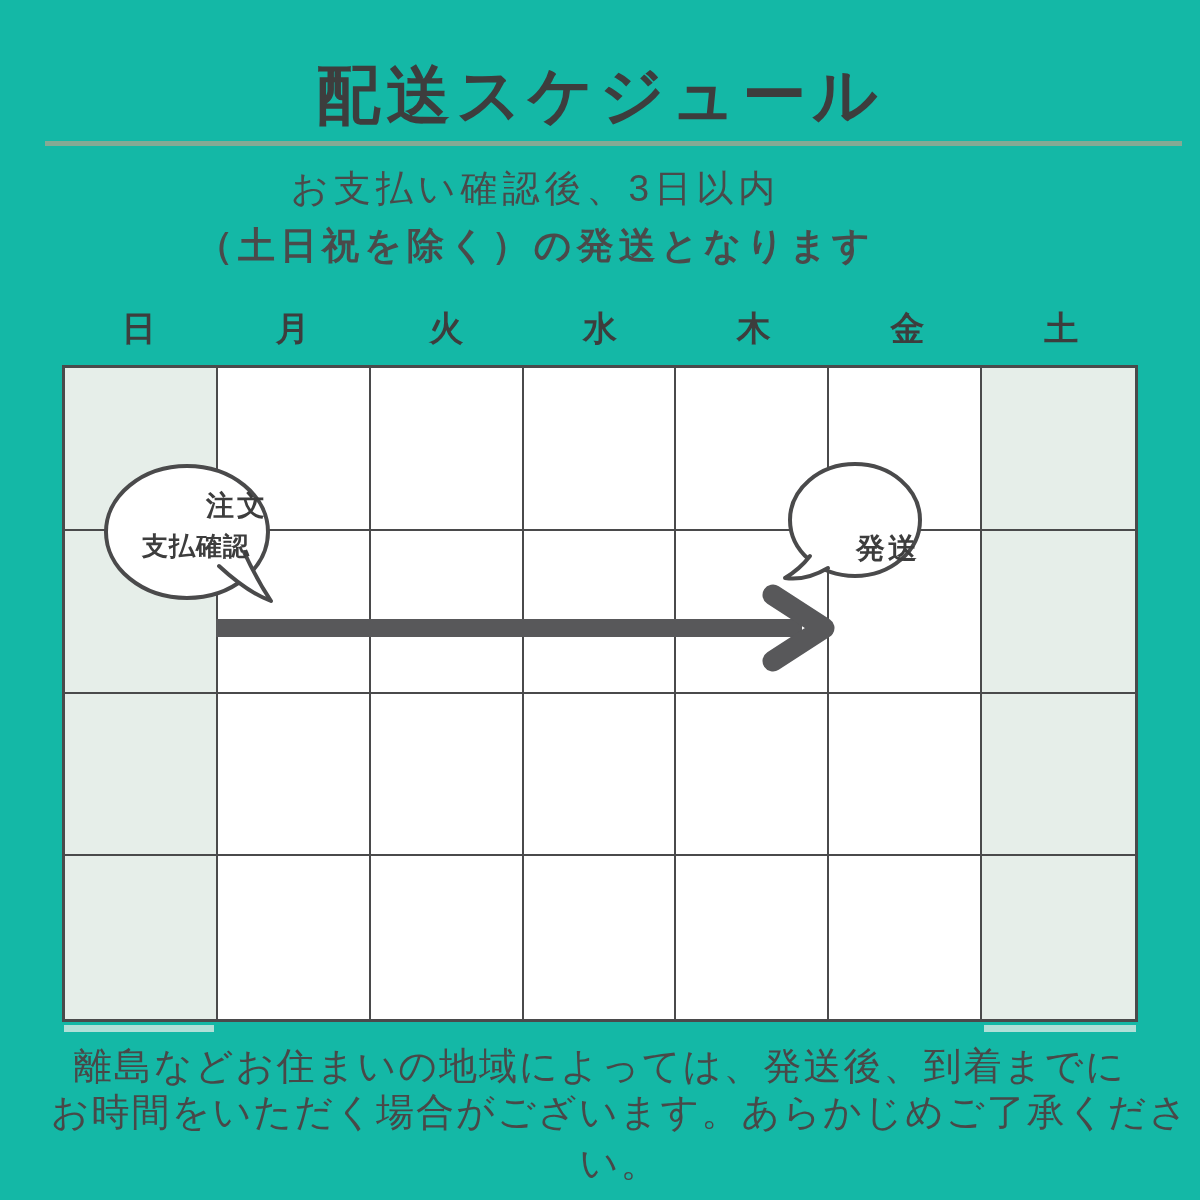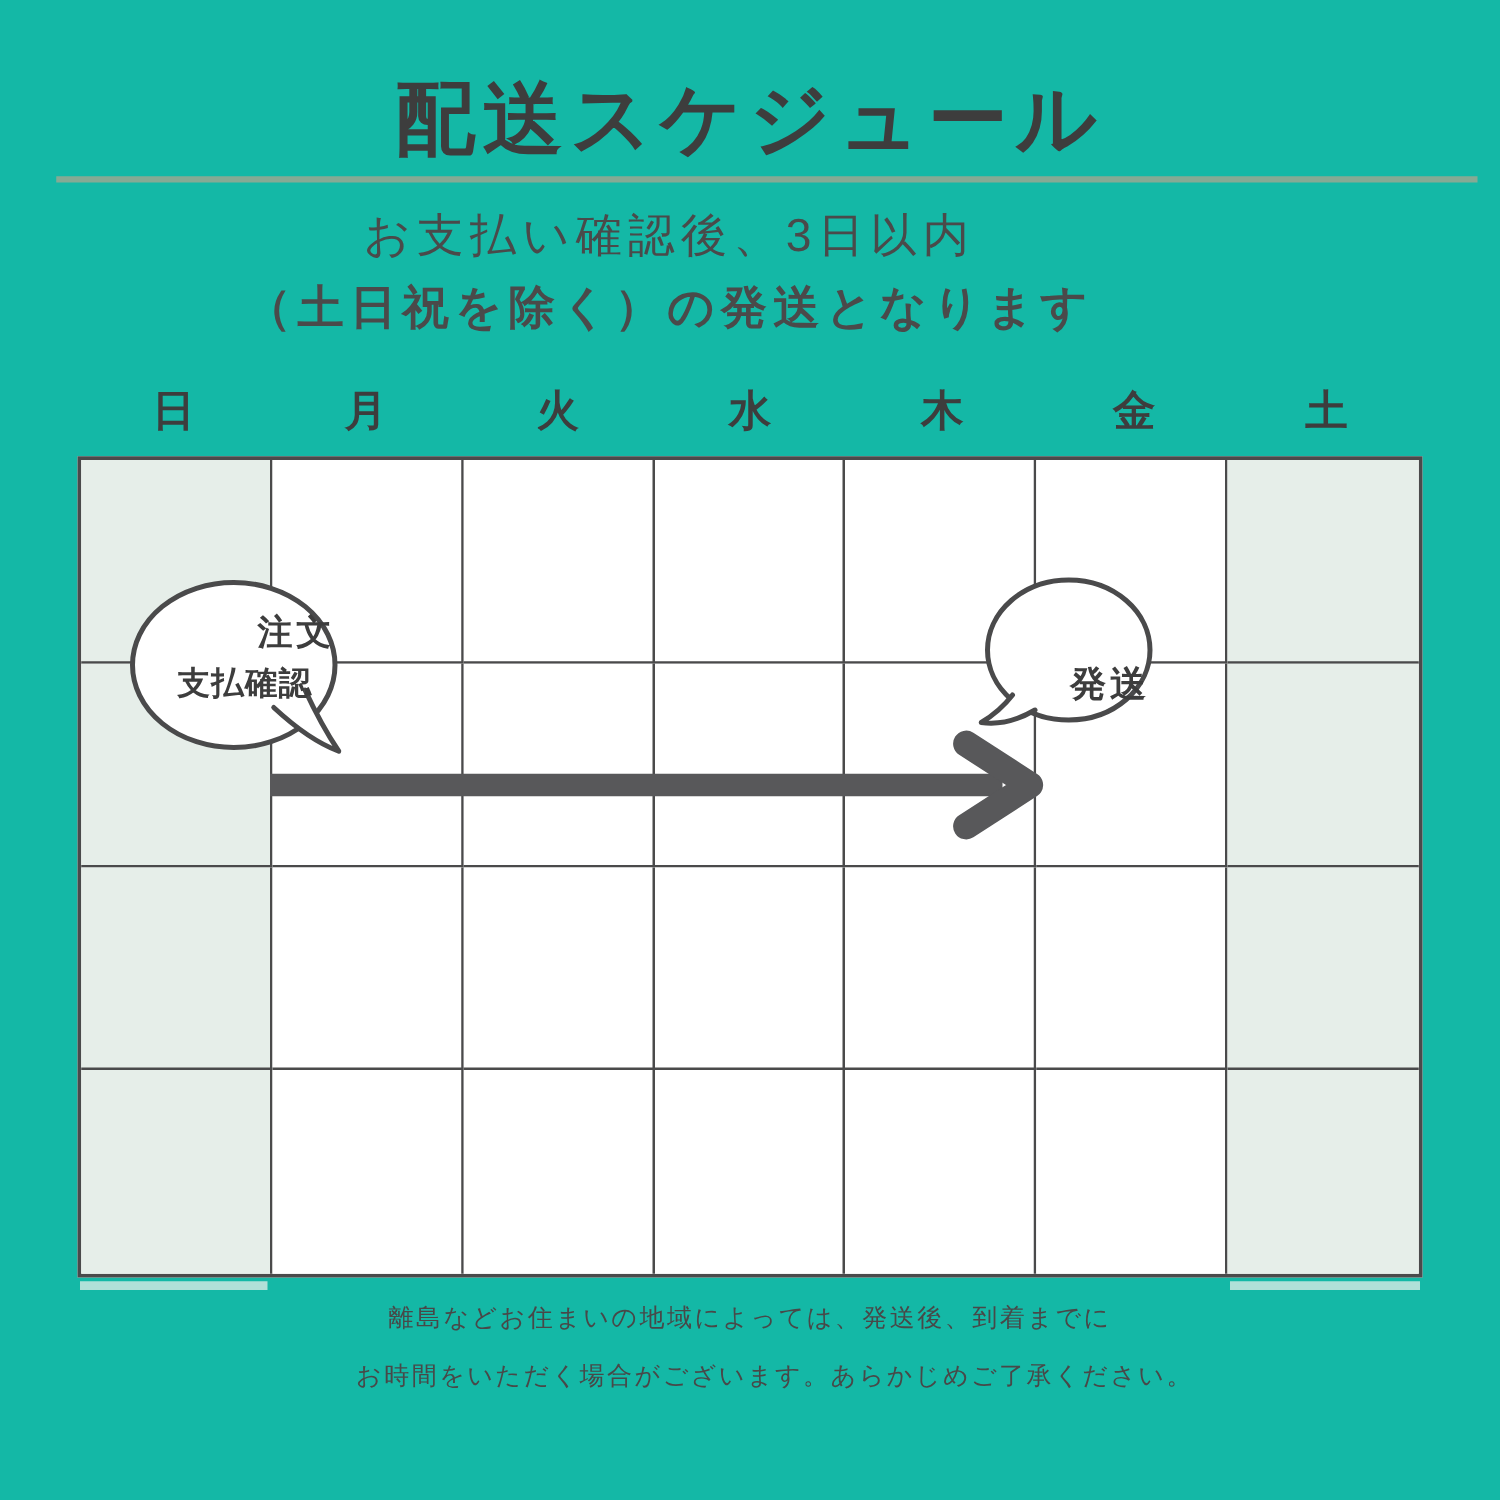--- a/index.html
+++ b/index.html
@@ -57,21 +57,21 @@
   .bubble-text {
     position:absolute; text-align:right; font-weight:bold;
     color:#3d3d3d; letter-spacing:3px; line-height:1;
   }
   .order-l1 { top:492px; left:106px; width:162px; font-size:28px; }
   .order-l2 { top:533px; left:88px; width:162px; font-size:26px; letter-spacing:1px; }
   .ship-l   { top:506px; left:790px; width:130px; font-size:29px;margin-top:28px; }
 
   .footer {
     position:absolute; left:0; width:1200px; text-align:center;
-    color:#484848; font-size:20px; letter-spacing:2px;
+    color:#484848; font-size:38px; letter-spacing:2px;
   }
   .footer1 { top:1041px; }
   .footer2 { top:1087px;padding-left:40px; }
 </style>
 </head>
 <body>
 
 <div class="stage">
 
   <div class="title">配送スケジュール</div>

